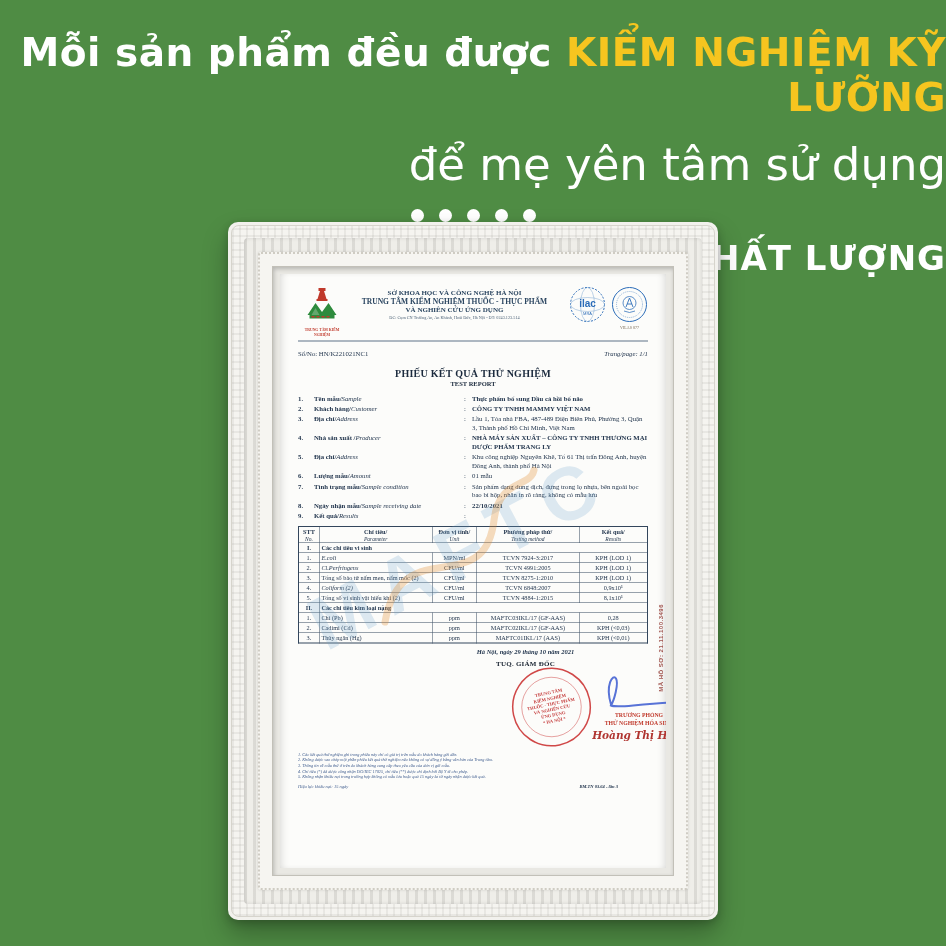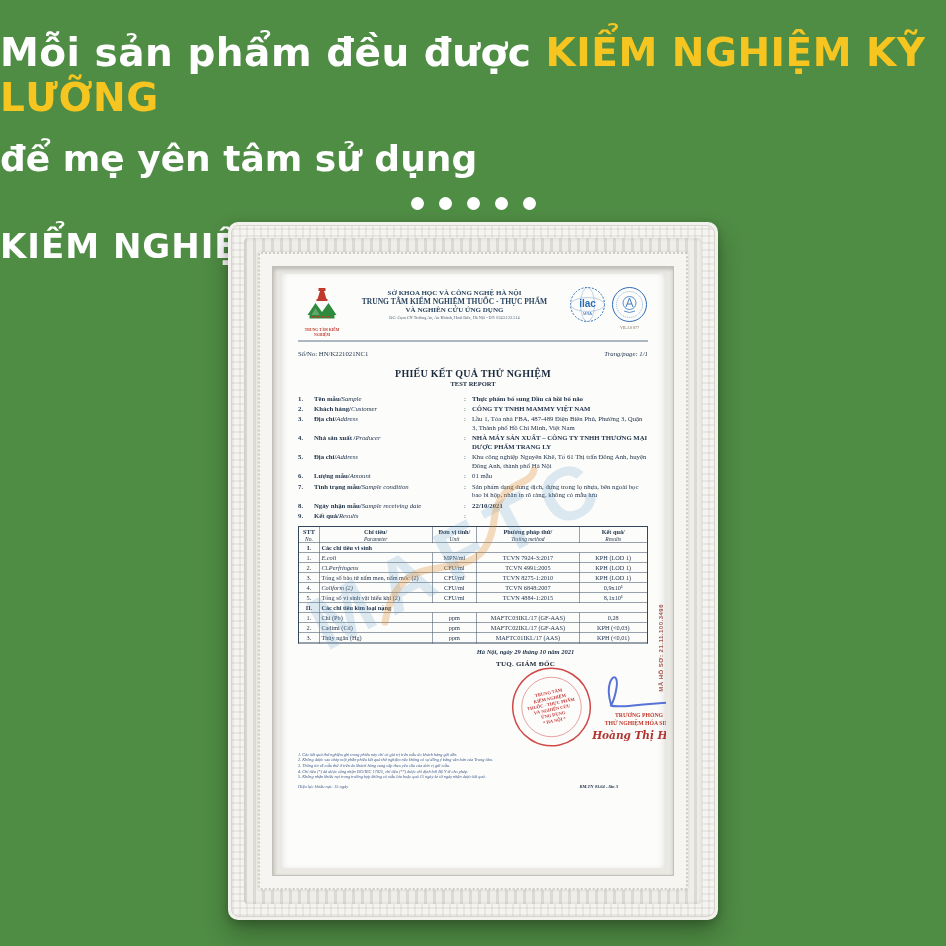--- a/index.html
+++ b/index.html
@@ -2,24 +2,24 @@
 <html><head>
 <meta charset="utf-8">
 <style>
   html,body{margin:0;padding:0;}
   body{
     width:946px;height:946px;position:relative;overflow:hidden;
     background:#4f8c44;
     font-family:"DejaVu Sans","Liberation Sans",sans-serif;
   }
   
-  .promo{position:absolute;top:0;left:0;width:946px;text-align:left;color:#fff;}
+  .promo{position:absolute;top:0;left:0;width:946px;text-align:right;color:#fff;}
   .promo-line1{margin-top:30px;font-size:39px;font-weight:700;letter-spacing:.5px;}
   .promo-line1 .accent{color:#f6c51f;font-weight:800;}
-  .promo-line2{margin-top:18px;font-size:36px;font-weight:700;}
+  .promo-line2{margin-top:18px;font-size:45px;font-weight:400;}
   .promo-dots{margin-top:18px;display:flex;justify-content:center;gap:15px;}
   .promo-dots span{width:13px;height:13px;border-radius:50%;background:#fff;display:inline-block;}
   .promo-line3{margin-top:16px;font-size:34px;font-weight:600;letter-spacing:1px;}
   
   .frame{position:absolute;left:228px;top:222px;width:490px;height:698px;border-radius:10px;
     background:#f2f1ed;
     box-shadow:0 14px 26px rgba(0,0,0,.28),0 3px 8px rgba(0,0,0,.2);}
   .frame .band1{position:absolute;inset:3px;border-radius:8px;
     background:
       repeating-linear-gradient(90deg,rgba(120,118,110,.10) 0 2px,rgba(255,255,255,0) 2px 7px),

